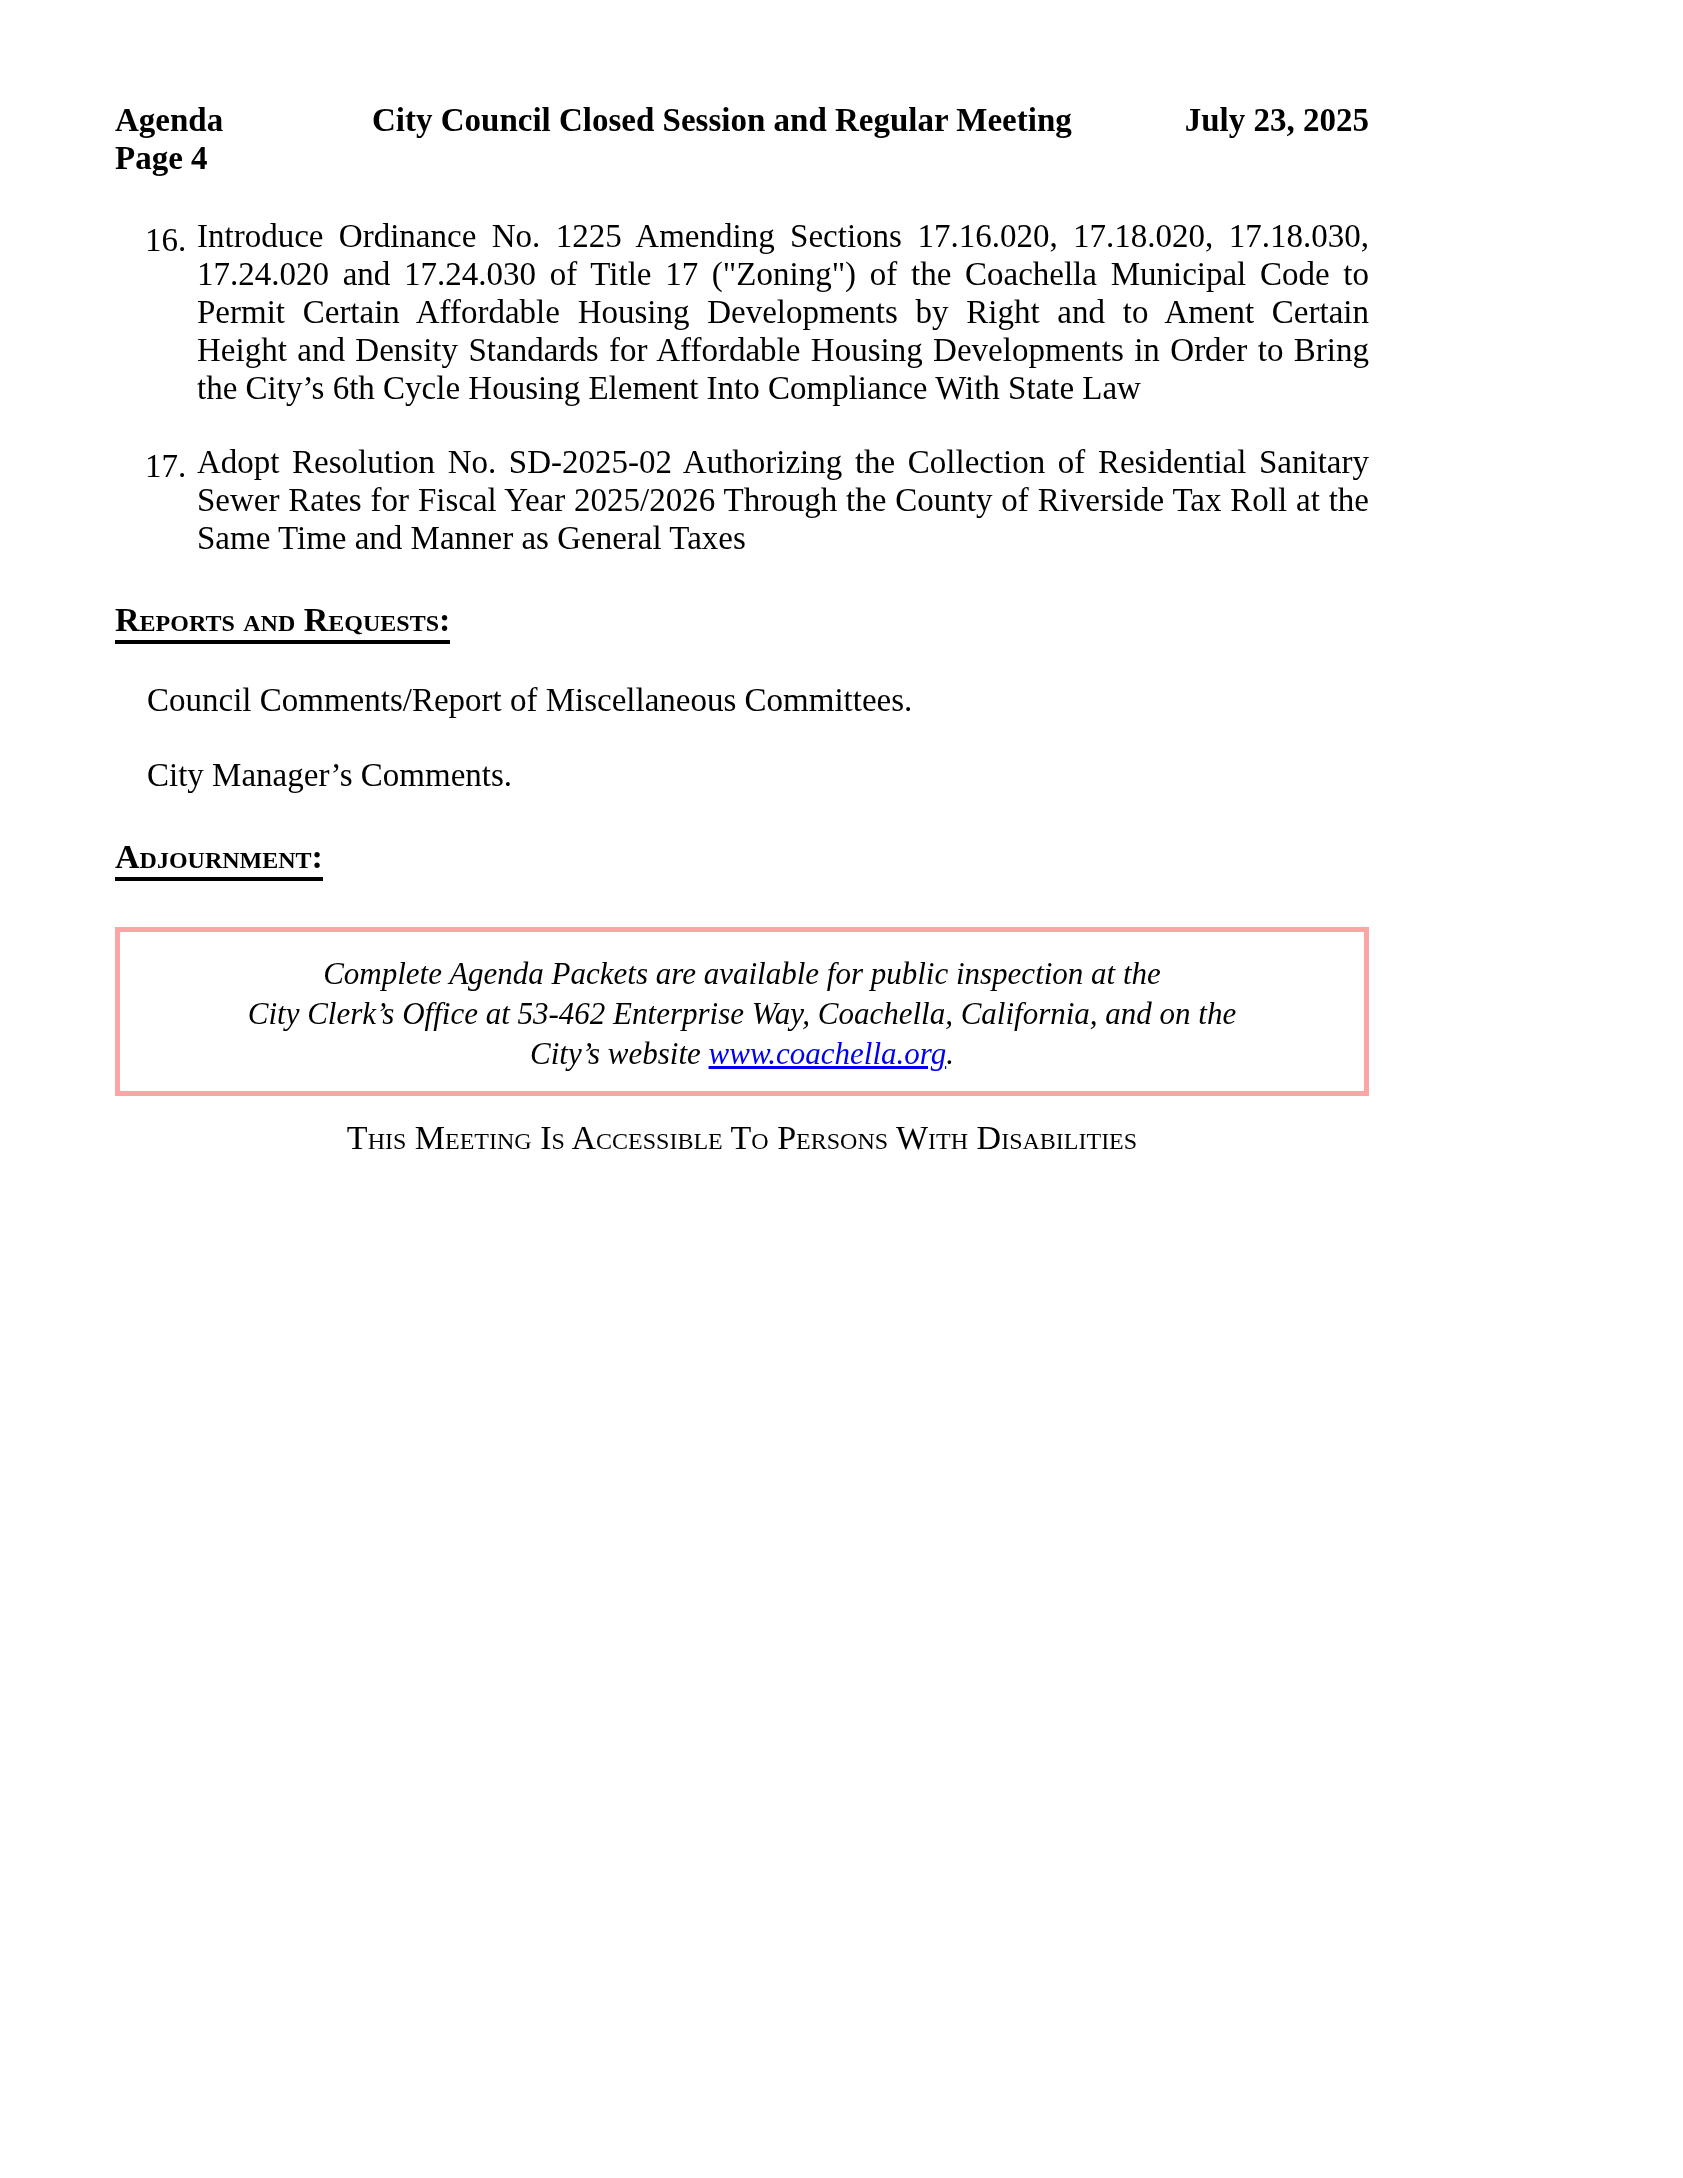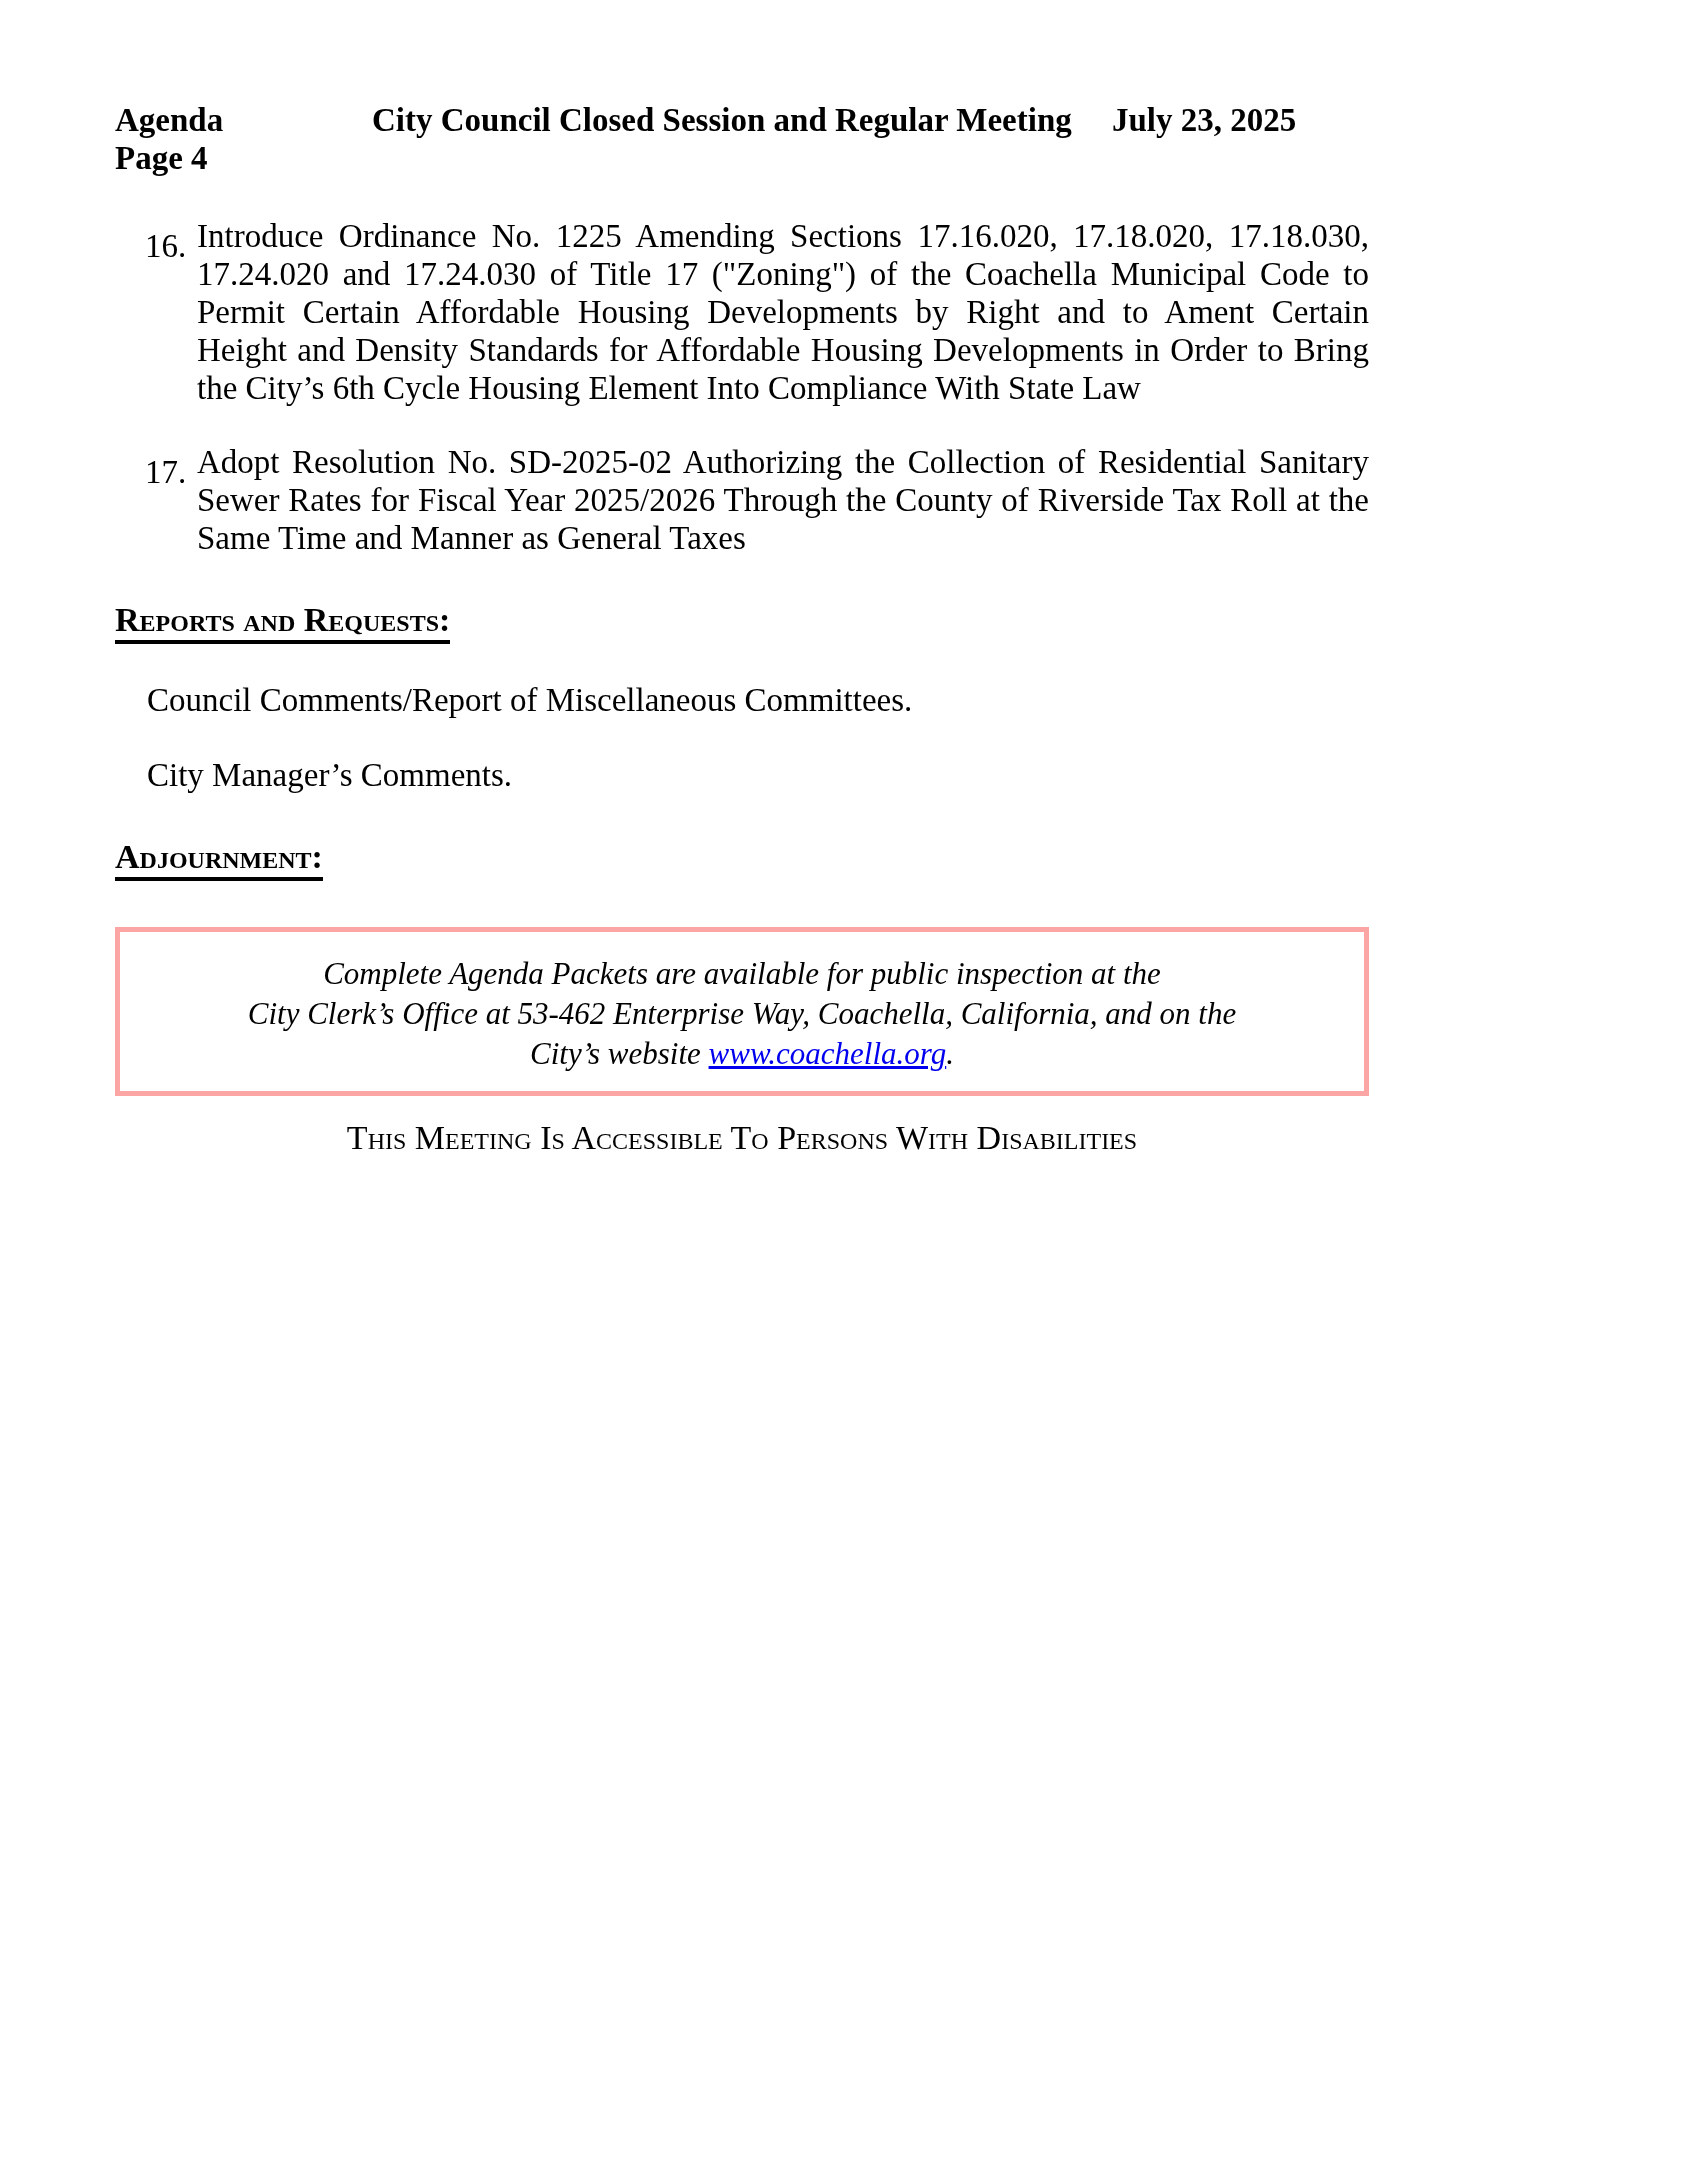--- a/index.html
+++ b/index.html
@@ -25,38 +25,38 @@
   
   .header-row {
     display: flex;
     align-items: flex-start;
     font-weight: bold;
     font-size: 33px;
     line-height: 38px;
   }
   .header-left  { width: 257px; }
   .header-center{ flex: 1; }
-  .header-right { width: 257px; }
+  .header-right { width: 257px; text-align: right; }
 
   
   .agenda-items {
     margin-top: 40px;
     font-size: 33px;
     line-height: 38px;
   }
   .agenda-item {
     position: relative;
     padding-left: 82px;
     text-align: justify;
   }
   .agenda-item + .agenda-item { margin-top: 36px; }
   .item-number {
     position: absolute;
     left: 30px;
-    top: 10px;
+    top: 4px;
   }
 
   
   .section-heading {
     margin-top: 43px;
     font-size: 34px;
     line-height: 40px;
     font-weight: bold;
     font-variant: small-caps;
   }

